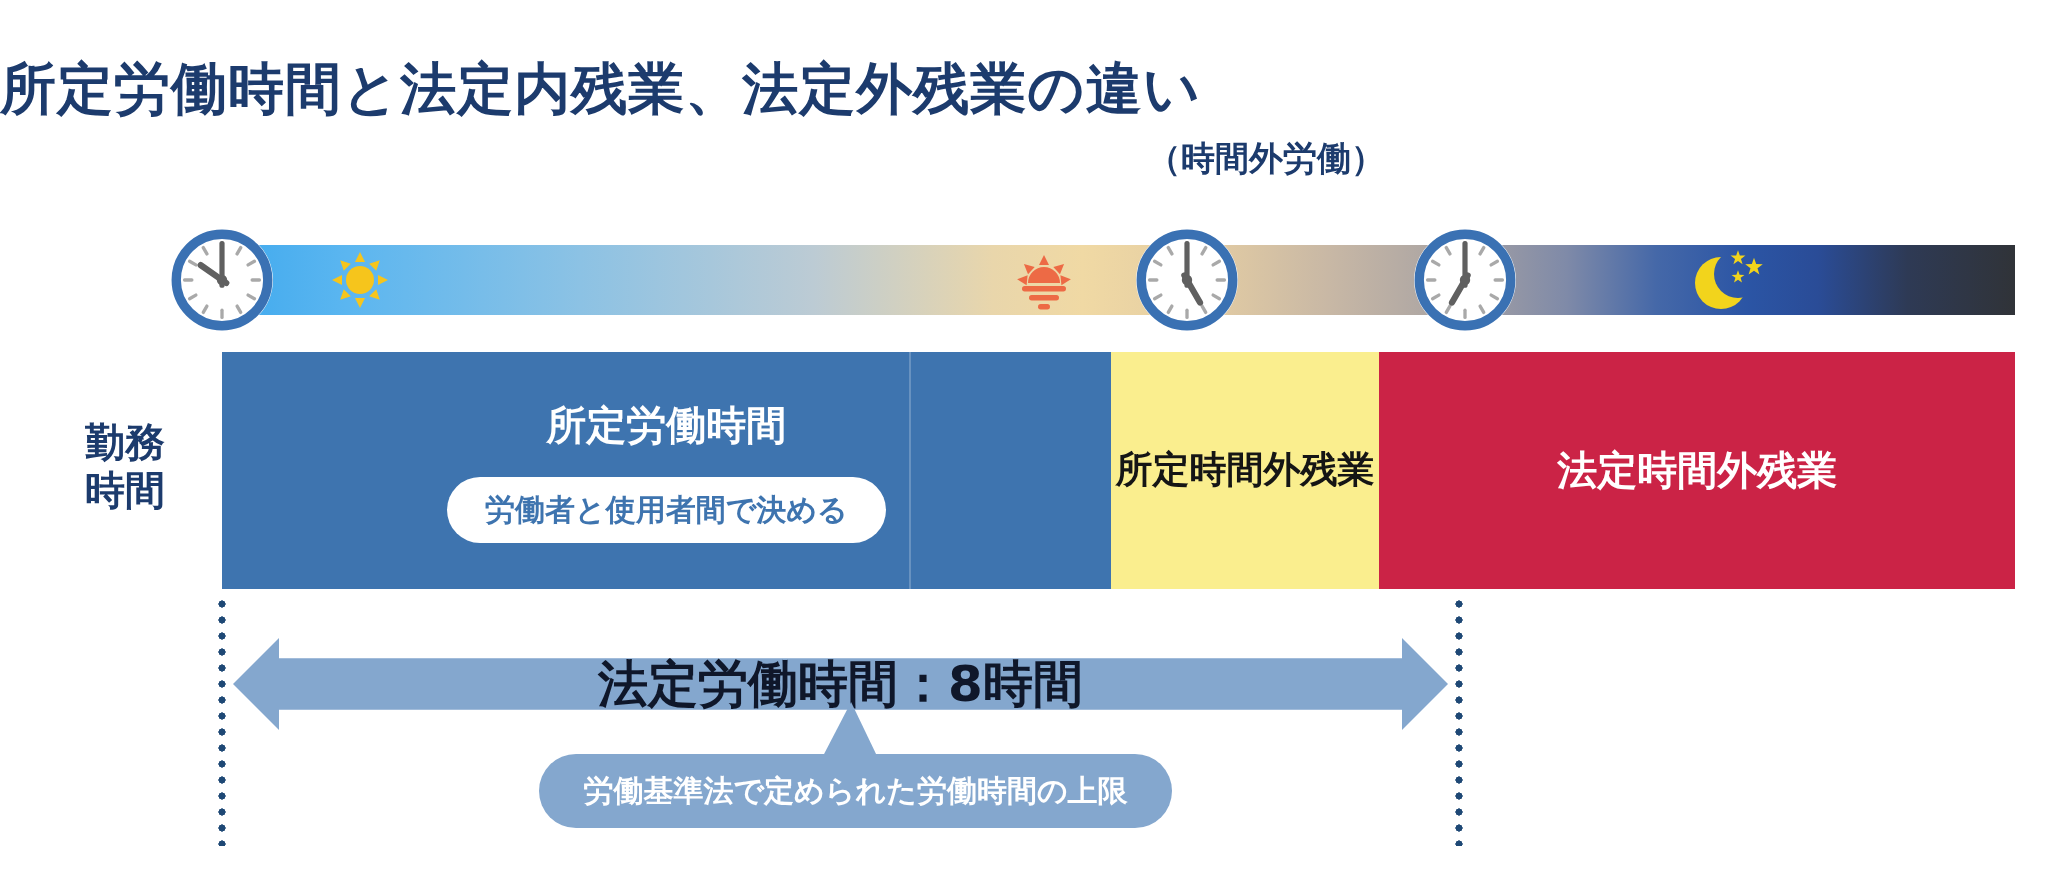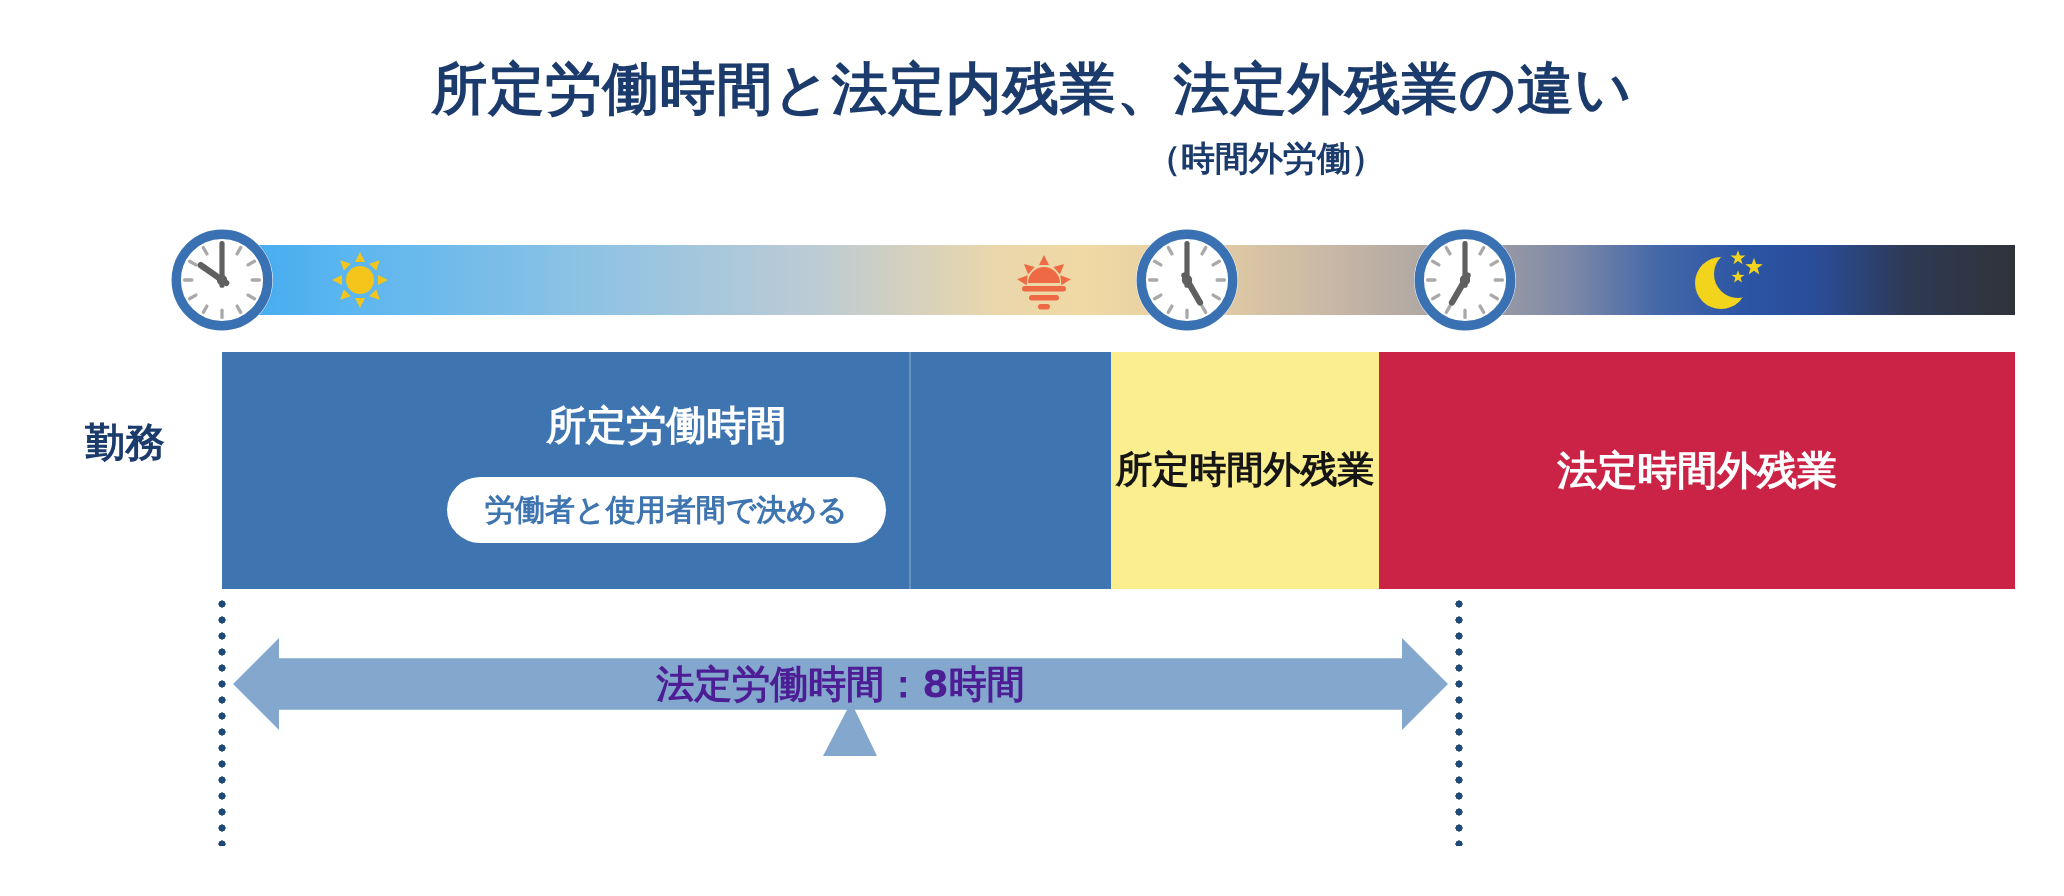--- a/index.html
+++ b/index.html
@@ -2,21 +2,21 @@
 <html><head>
 <meta charset="utf-8">
 <style>
   html,body{margin:0;padding:0;background:#ffffff;}
   .stage{
     position:relative;width:2064px;height:896px;background:#ffffff;overflow:hidden;
     font-family:"DejaVu Sans","Liberation Sans",sans-serif;
   }
   
   .title{
-    position:absolute;top:52px;left:0;width:2064px;text-align:center;
+    position:absolute;top:52px;left:0;width:2064px;
     font-size:56px;font-weight:800;color:#1C3B6D;letter-spacing:1px;
   }
   .subtitle{
     position:absolute;top:136px;left:1066px;width:400px;text-align:center;
     font-size:34px;font-weight:800;color:#1C3B6D;
   }
   
   .timeline{
     position:absolute;left:222px;top:245px;width:1793px;height:70px;
     background:linear-gradient(to right,
@@ -62,21 +62,21 @@
   }
   .dotline-left{left:218px;}
   .dotline-right{left:1455px;}
   
   .arrow{
     position:absolute;left:233px;top:638px;width:1215px;height:92px;background:#84A7CE;
     clip-path:polygon(0 50%, 46px 0, 46px 22%, calc(100% - 46px) 22%, calc(100% - 46px) 0,
                       100% 50%, calc(100% - 46px) 100%, calc(100% - 46px) 78%, 46px 78%, 46px 100%);
     display:flex;align-items:center;justify-content:center;
   }
-  .arrow-label{font-size:38px;font-weight:800;color:#4c1d95;white-space:nowrap;}
+  .arrow-label{font-size:50px;font-weight:800;color:#0f172a;white-space:nowrap;}
   .callout-tail{
     position:absolute;left:823px;top:702px;width:54px;height:54px;background:#84A7CE;
     clip-path:polygon(52% 0, 100% 100%, 0 100%);
   }
   .callout{
     position:absolute;left:539px;top:754px;width:633px;height:74px;background:#84A7CE;
     border-radius:37px;display:flex;align-items:center;justify-content:center;
   }
   .callout-label{font-size:30px;font-weight:800;color:#ffffff;white-space:nowrap;}
 </style>
@@ -198,20 +198,21 @@
       <line y1="-36" y2="-29" transform="rotate(300)"></line>
         <line y1="-36" y2="-29" transform="rotate(330)"></line>
     </g>
     <line y1="5" y2="-25" stroke="#606060" stroke-width="6" stroke-linecap="round" transform="rotate(210)"></line>
     <line y1="5" y2="-35" stroke="#606060" stroke-width="5" stroke-linecap="round"></line>
     <circle r="5" fill="#606060"></circle>
   </svg>
 
   <div class="row-label">
     <div>勤務</div>
+    <div>時間</div>
   </div>
 
   <div class="bar">
     <div class="seg seg-blue">
       <div class="seg-title">所定労働時間</div>
       <div class="pill">労働者と使用者間で決める</div>
       <div class="blue-seam"></div>
     </div>
     <div class="dotline-white"></div>
     <div class="seg seg-yellow">
@@ -223,14 +224,17 @@
   </div>
 
   <div class="dotline-navy dotline-left"></div>
   <div class="dotline-navy dotline-right"></div>
 
   <div class="arrow">
     <div class="arrow-label">法定労働時間：8時間</div>
   </div>
 
   <div class="callout-tail"></div>
+  <div class="callout">
+    <div class="callout-label">労働基準法で定められた労働時間の上限</div>
+  </div>
 
 </div>
 
 </body></html>

